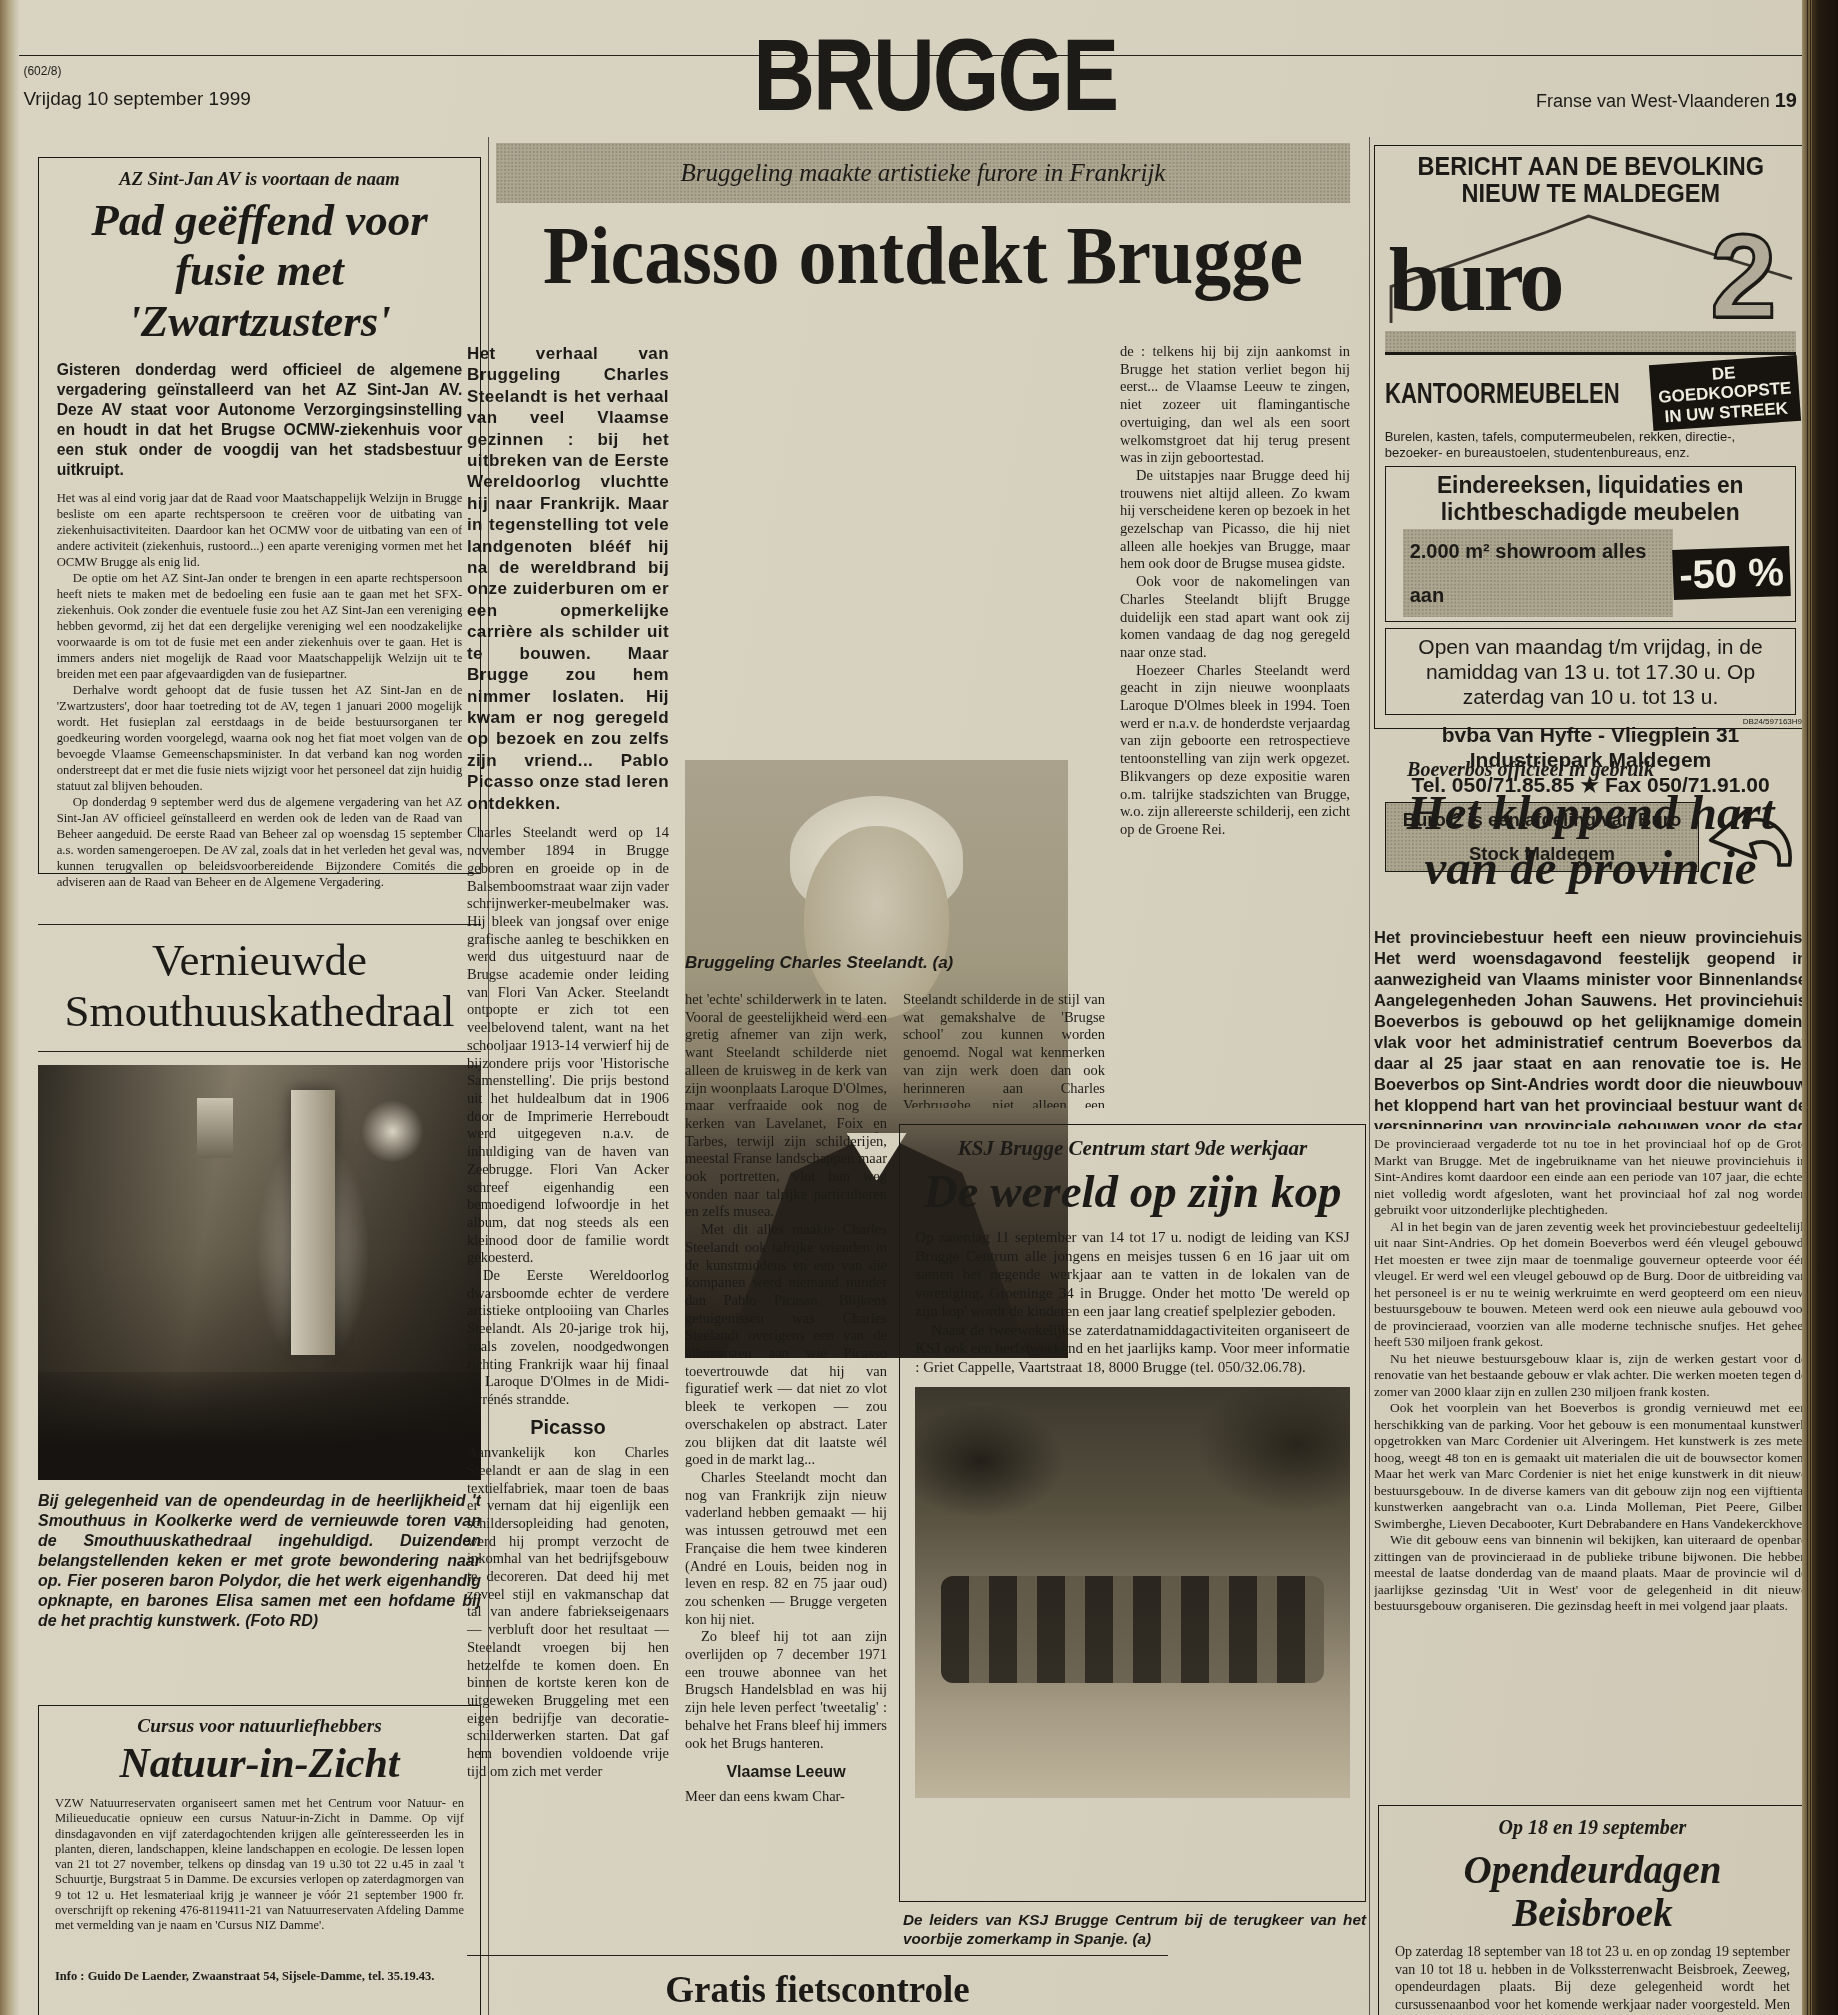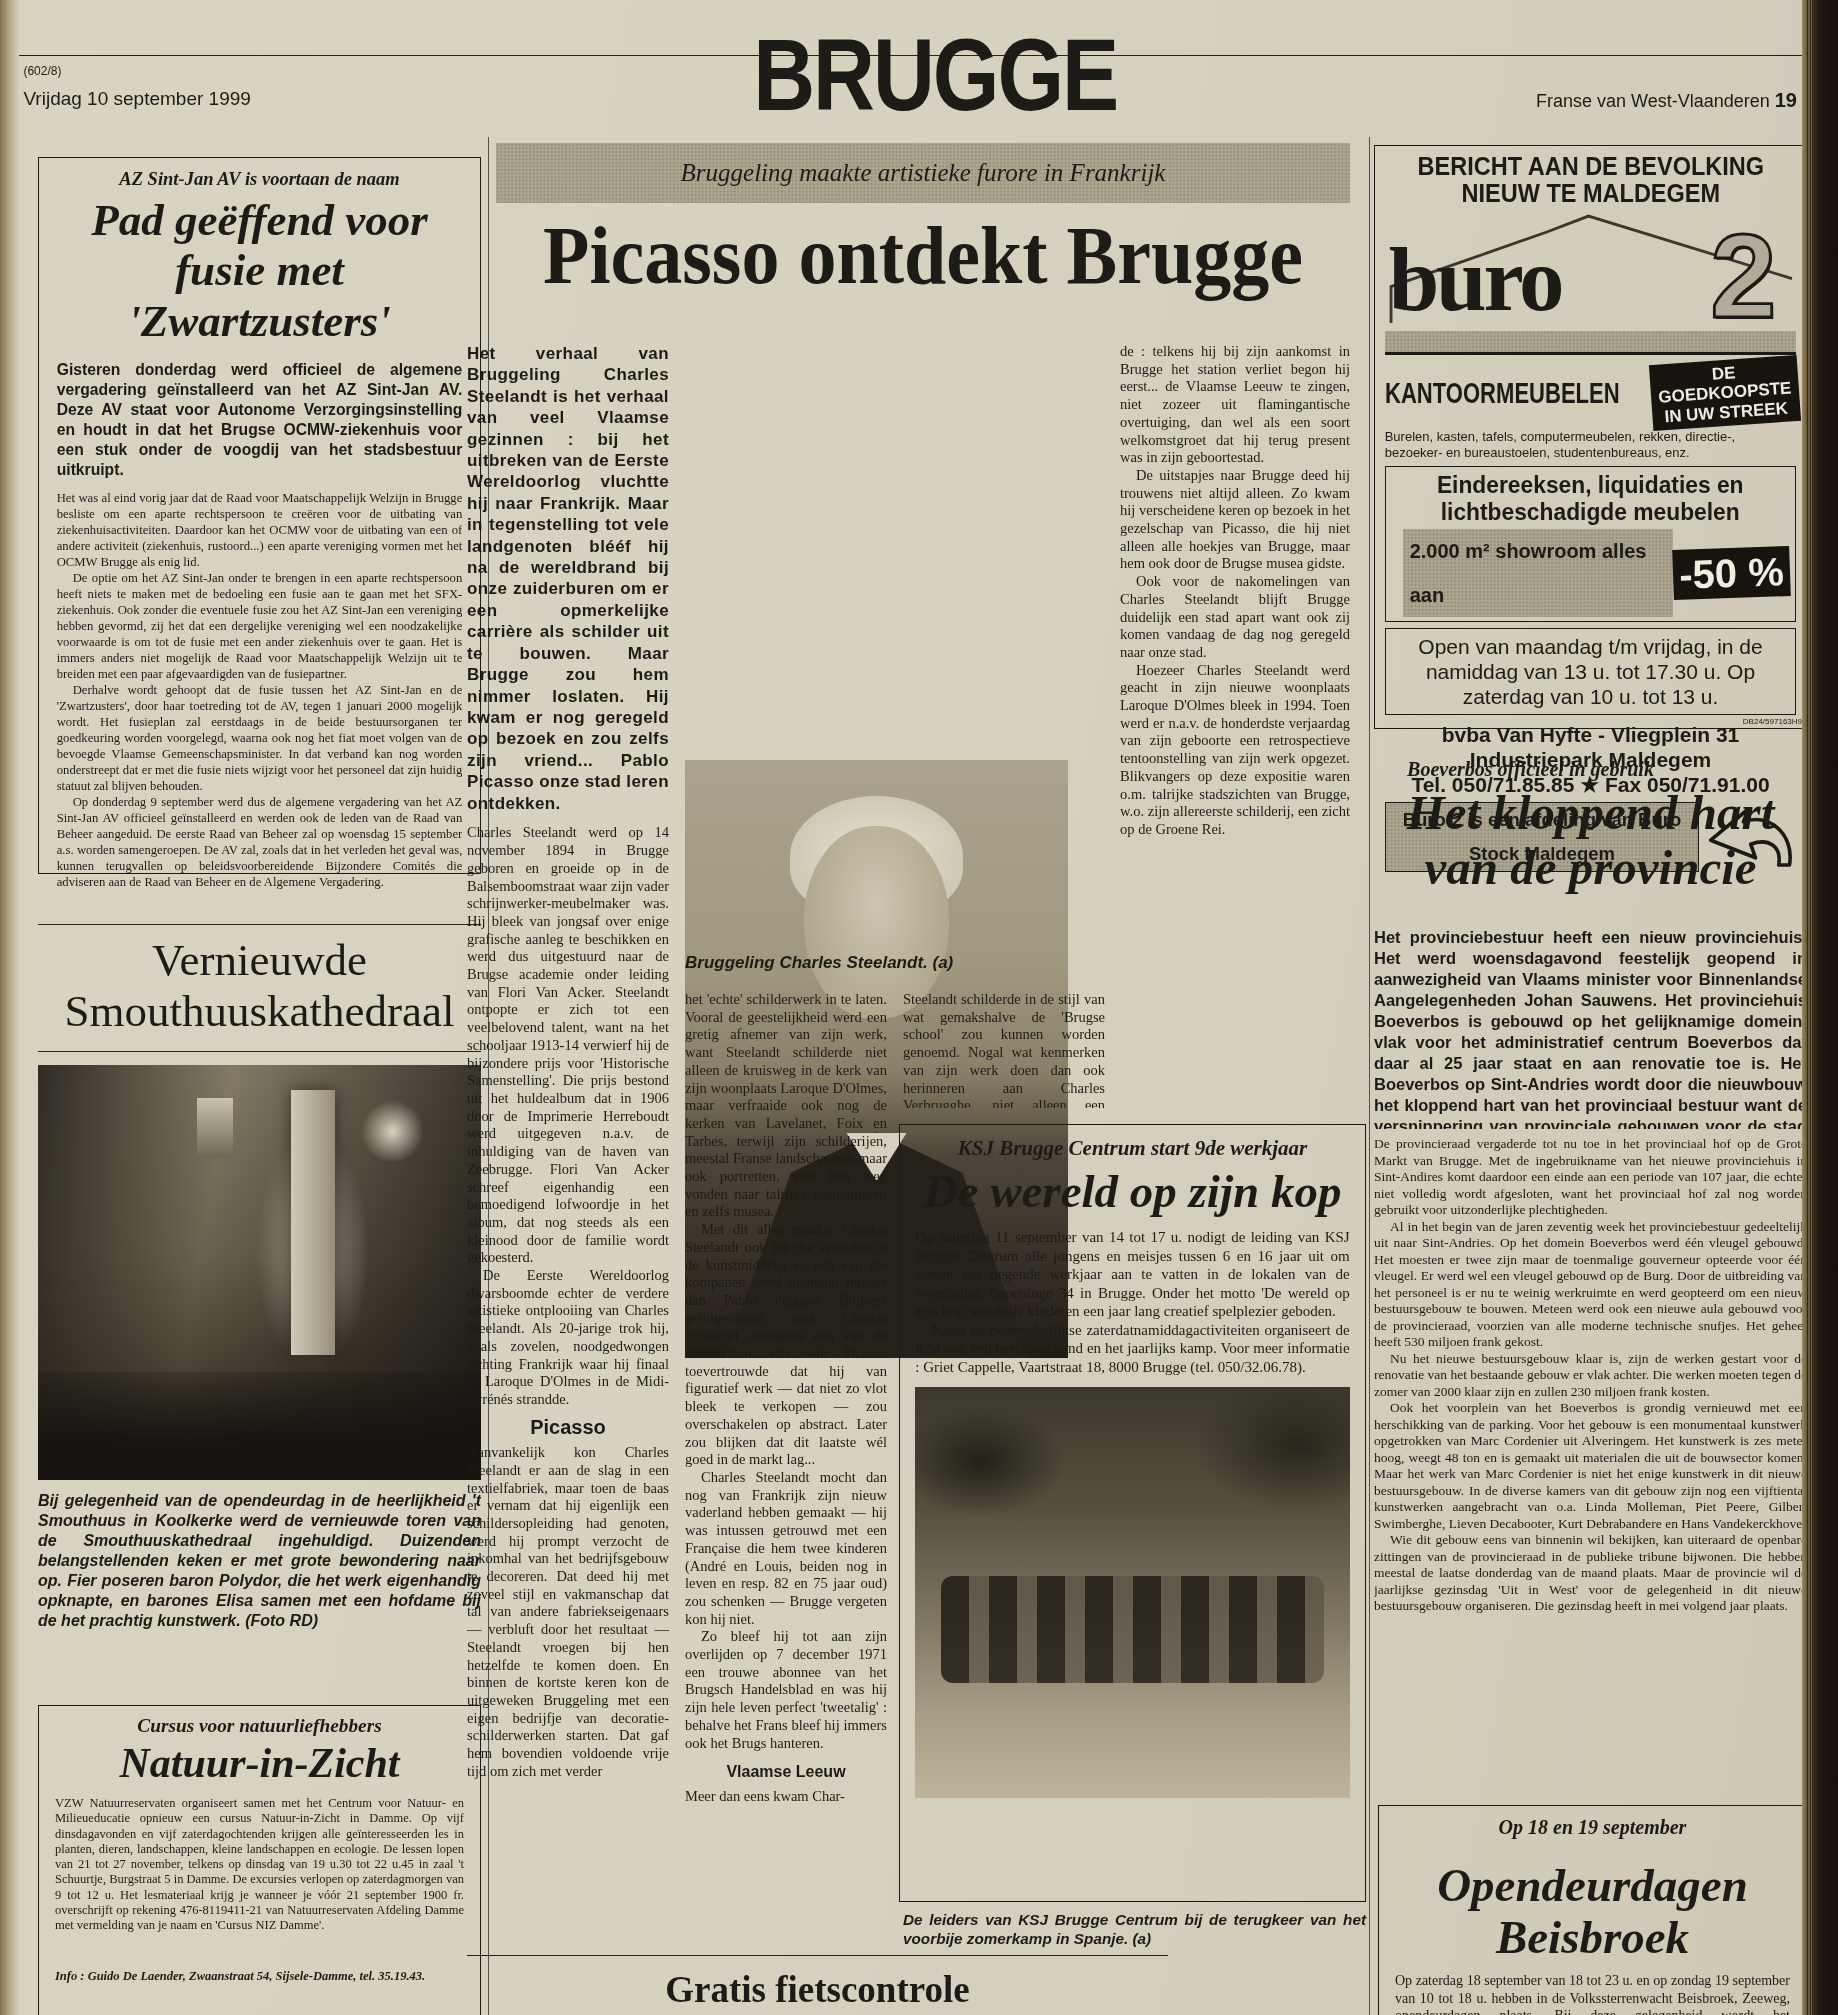--- a/index.html
+++ b/index.html
@@ -92,21 +92,21 @@
     <div class="tower"></div>
     <div class="flag"></div>
     <div class="crowd"></div>
   </div>
   <div class="abs caption clip" style="left:38px;top:1491px;width:443px;height:161px;font-size:16px;line-height:20px;">Bij gelegenheid van de opendeurdag in de heerlijkheid 't Smouthuus in Koolkerke werd de vernieuwde toren van de Smouthuuskathedraal ingehuldigd. Duizenden belangstellenden keken er met grote bewondering naar op. Fier poseren baron Polydor, die het werk eigenhandig opknapte, en barones Elisa samen met een hofdame bij de het prachtig kunstwerk. (Foto RD)</div>
 
   <div class="abs" style="left:38px;top:1705px;width:443px;height:318px;border:1.6px solid #1b1914;box-sizing:border-box;padding:8.9px 16px;">
     <div class="kicker" style="font-size:19.3px;">Cursus voor natuurliefhebbers</div>
     <div class="headitalic" style="font-size:42px;margin-top:3.2px;">Natuur-in-Zicht</div>
     <div class="just clip" style="font-size:12.5px;line-height:15.3px;height:169px;margin-top:8.9px;">VZW Natuurreservaten organiseert samen met het Centrum voor Natuur- en Milieueducatie opnieuw een cursus Natuur-in-Zicht in Damme. Op vijf dinsdagavonden en vijf zaterdagochtenden krijgen alle geïnteresseerden les in planten, dieren, landschappen, kleine landschappen en ecologie. De lessen lopen van 21 tot 27 november, telkens op dinsdag van 19 u.30 tot 22 u.45 in zaal 't Schuurtje, Burgstraat 5 in Damme. De excursies verlopen op zaterdagmorgen van 9 tot 12 u. Het lesmateriaal krijg je wanneer je vóór 21 september 1900 fr. overschrijft op rekening 476-8119411-21 van Natuurreservaten Afdeling Damme met vermelding van je naam en 'Cursus NIZ Damme'.</div>
-    <div style="font-size:12.5px;line-height:15.3px;font-style:italic;font-weight:bold;margin-top:4px;">Info : Guido De Laender, Zwaanstraat 54, Sijsele-Damme, tel. 35.19.43.</div>
+    <div style="font-size:12.5px;line-height:15.3px;font-weight:bold;margin-top:4px;">Info : Guido De Laender, Zwaanstraat 54, Sijsele-Damme, tel. 35.19.43.</div>
   </div>
 
   <div class="abs greybar" style="left:496px;top:143px;width:854px;height:60px;">
     <div style="font-size:25px;font-style:italic;text-align:center;line-height:60px;">Bruggeling maakte artistieke furore in Frankrijk</div>
   </div>
   <div class="abs" style="left:496px;top:213px;width:854px;text-align:center;font-size:76px;font-weight:bold;line-height:1.05;transform:scaleY(1.08);transform-origin:top;">Picasso ontdekt Brugge</div>
 
   <div class="abs clip" style="left:467px;top:343px;width:202px;height:1592px;">
     <p class="lead" style="font-size:17px;line-height:21.4px;letter-spacing:0.4px;">Het verhaal van Bruggeling Charles Steelandt is het verhaal van veel Vlaamse gezinnen : bij het uitbreken van de Eerste Wereldoorlog vluchtte hij naar Frankrijk. Maar in tegenstelling tot vele landgenoten blééf hij na de wereldbrand bij onze zuiderburen om er een opmerkelijke carrière als schilder uit te bouwen. Maar Brugge zou hem nimmer loslaten. Hij kwam er nog geregeld op bezoek en zou zelfs zijn vriend... Pablo Picasso onze stad leren ontdekken.</p>
     <div class="just" style="font-size:14.5px;line-height:17.7px;margin-top:10.5px;">
@@ -210,20 +210,20 @@
   <div class="abs clip just" style="left:1374px;top:1136px;width:433px;height:641px;font-size:13.5px;line-height:16.5px;">
     <p class="bp first">De provincieraad vergaderde tot nu toe in het provinciaal hof op de Grote Markt van Brugge. Met de ingebruikname van het nieuwe provinciehuis in Sint-Andires komt daardoor een einde aan een periode van 107 jaar, die echter niet volledig wordt afgesloten, want het provinciaal hof zal nog worden gebruikt voor uitzonderlijke plechtigheden.</p>
     <p class="bp">Al in het begin van de jaren zeventig week het provinciebestuur gedeeltelijk uit naar Sint-Andries. Op het domein Boeverbos werd één vleugel gebouwd. Het moesten er twee zijn maar de toenmalige gouverneur opteerde voor één vleugel. Er werd wel een vleugel gebouwd op de Burg. Door de uitbreiding van het personeel is er nu te weinig werkruimte en werd geopteerd om een nieuw bestuursgebouw te bouwen. Meteen werd ook een nieuwe aula gebouwd voor de provincieraad, voorzien van alle moderne technische snufjes. Het geheel heeft 530 miljoen frank gekost.</p>
     <p class="bp">Nu het nieuwe bestuursgebouw klaar is, zijn de werken gestart voor de renovatie van het bestaande gebouw er vlak achter. Die werken moeten tegen de zomer van 2000 klaar zijn en zullen 230 miljoen frank kosten.</p>
     <p class="bp">Ook het voorplein van het Boeverbos is grondig vernieuwd met een herschikking van de parking. Voor het gebouw is een monumentaal kunstwerk opgetrokken van Marc Cordenier uit Alveringem. Het kunstwerk is zes meter hoog, weegt 48 ton en is gemaakt uit materialen die uit de bouwsector komen. Maar het werk van Marc Cordenier is niet het enige kunstwerk in dit nieuwe bestuursgebouw. In de diverse kamers van dit gebouw zijn nog een vijftiental kunstwerken aangebracht van o.a. Linda Molleman, Piet Peere, Gilbert Swimberghe, Lieven Decabooter, Kurt Debrabandere en Hans Vandekerckhove.</p>
     <p class="bp">Wie dit gebouw eens van binnenin wil bekijken, kan uiteraard de openbare zittingen van de provincieraad in de publieke tribune bijwonen. Die hebben meestal de laatse donderdag van de maand plaats. Maar de provincie wil de jaarlijkse gezinsdag 'Uit in West' voor de gelegenheid in dit nieuwe bestuursgebouw organiseren. Die gezinsdag heeft in mei volgend jaar plaats.</p>
   </div>
 
   <div class="abs" style="left:1378px;top:1805px;width:429px;height:242px;border:1.2px solid #1b1914;box-sizing:border-box;padding:9.7px 16px;">
     <div class="kicker" style="font-size:20px;">Op 18 en 19 september</div>
-    <div class="headitalic" style="font-size:47px;margin-top:20px;">Opendeurdagen Beisbroek</div>
+    <div class="headitalic" style="font-size:39px;margin-top:9px;">Opendeurdagen Beisbroek</div>
     <div class="just clip" style="font-size:14px;line-height:17.7px;height:137px;margin-top:8px;">Op zaterdag 18 september van 18 tot 23 u. en op zondag 19 september van 10 tot 18 u. hebben in de Volkssterrenwacht Beisbroek, Zeeweg, opendeurdagen plaats. Bij deze gelegenheid wordt het cursussenaanbod voor het komende werkjaar nader voorgesteld. Men zal uiteraard ter plaatse kunnen inschrijven voor deze cursussen. Nadere info op tel. 390.566.</div>
   </div>
 
   <div class="abs gutter-left"></div>
   <div class="abs edge-right"></div>
 </div>
 
 
 </body></html>

